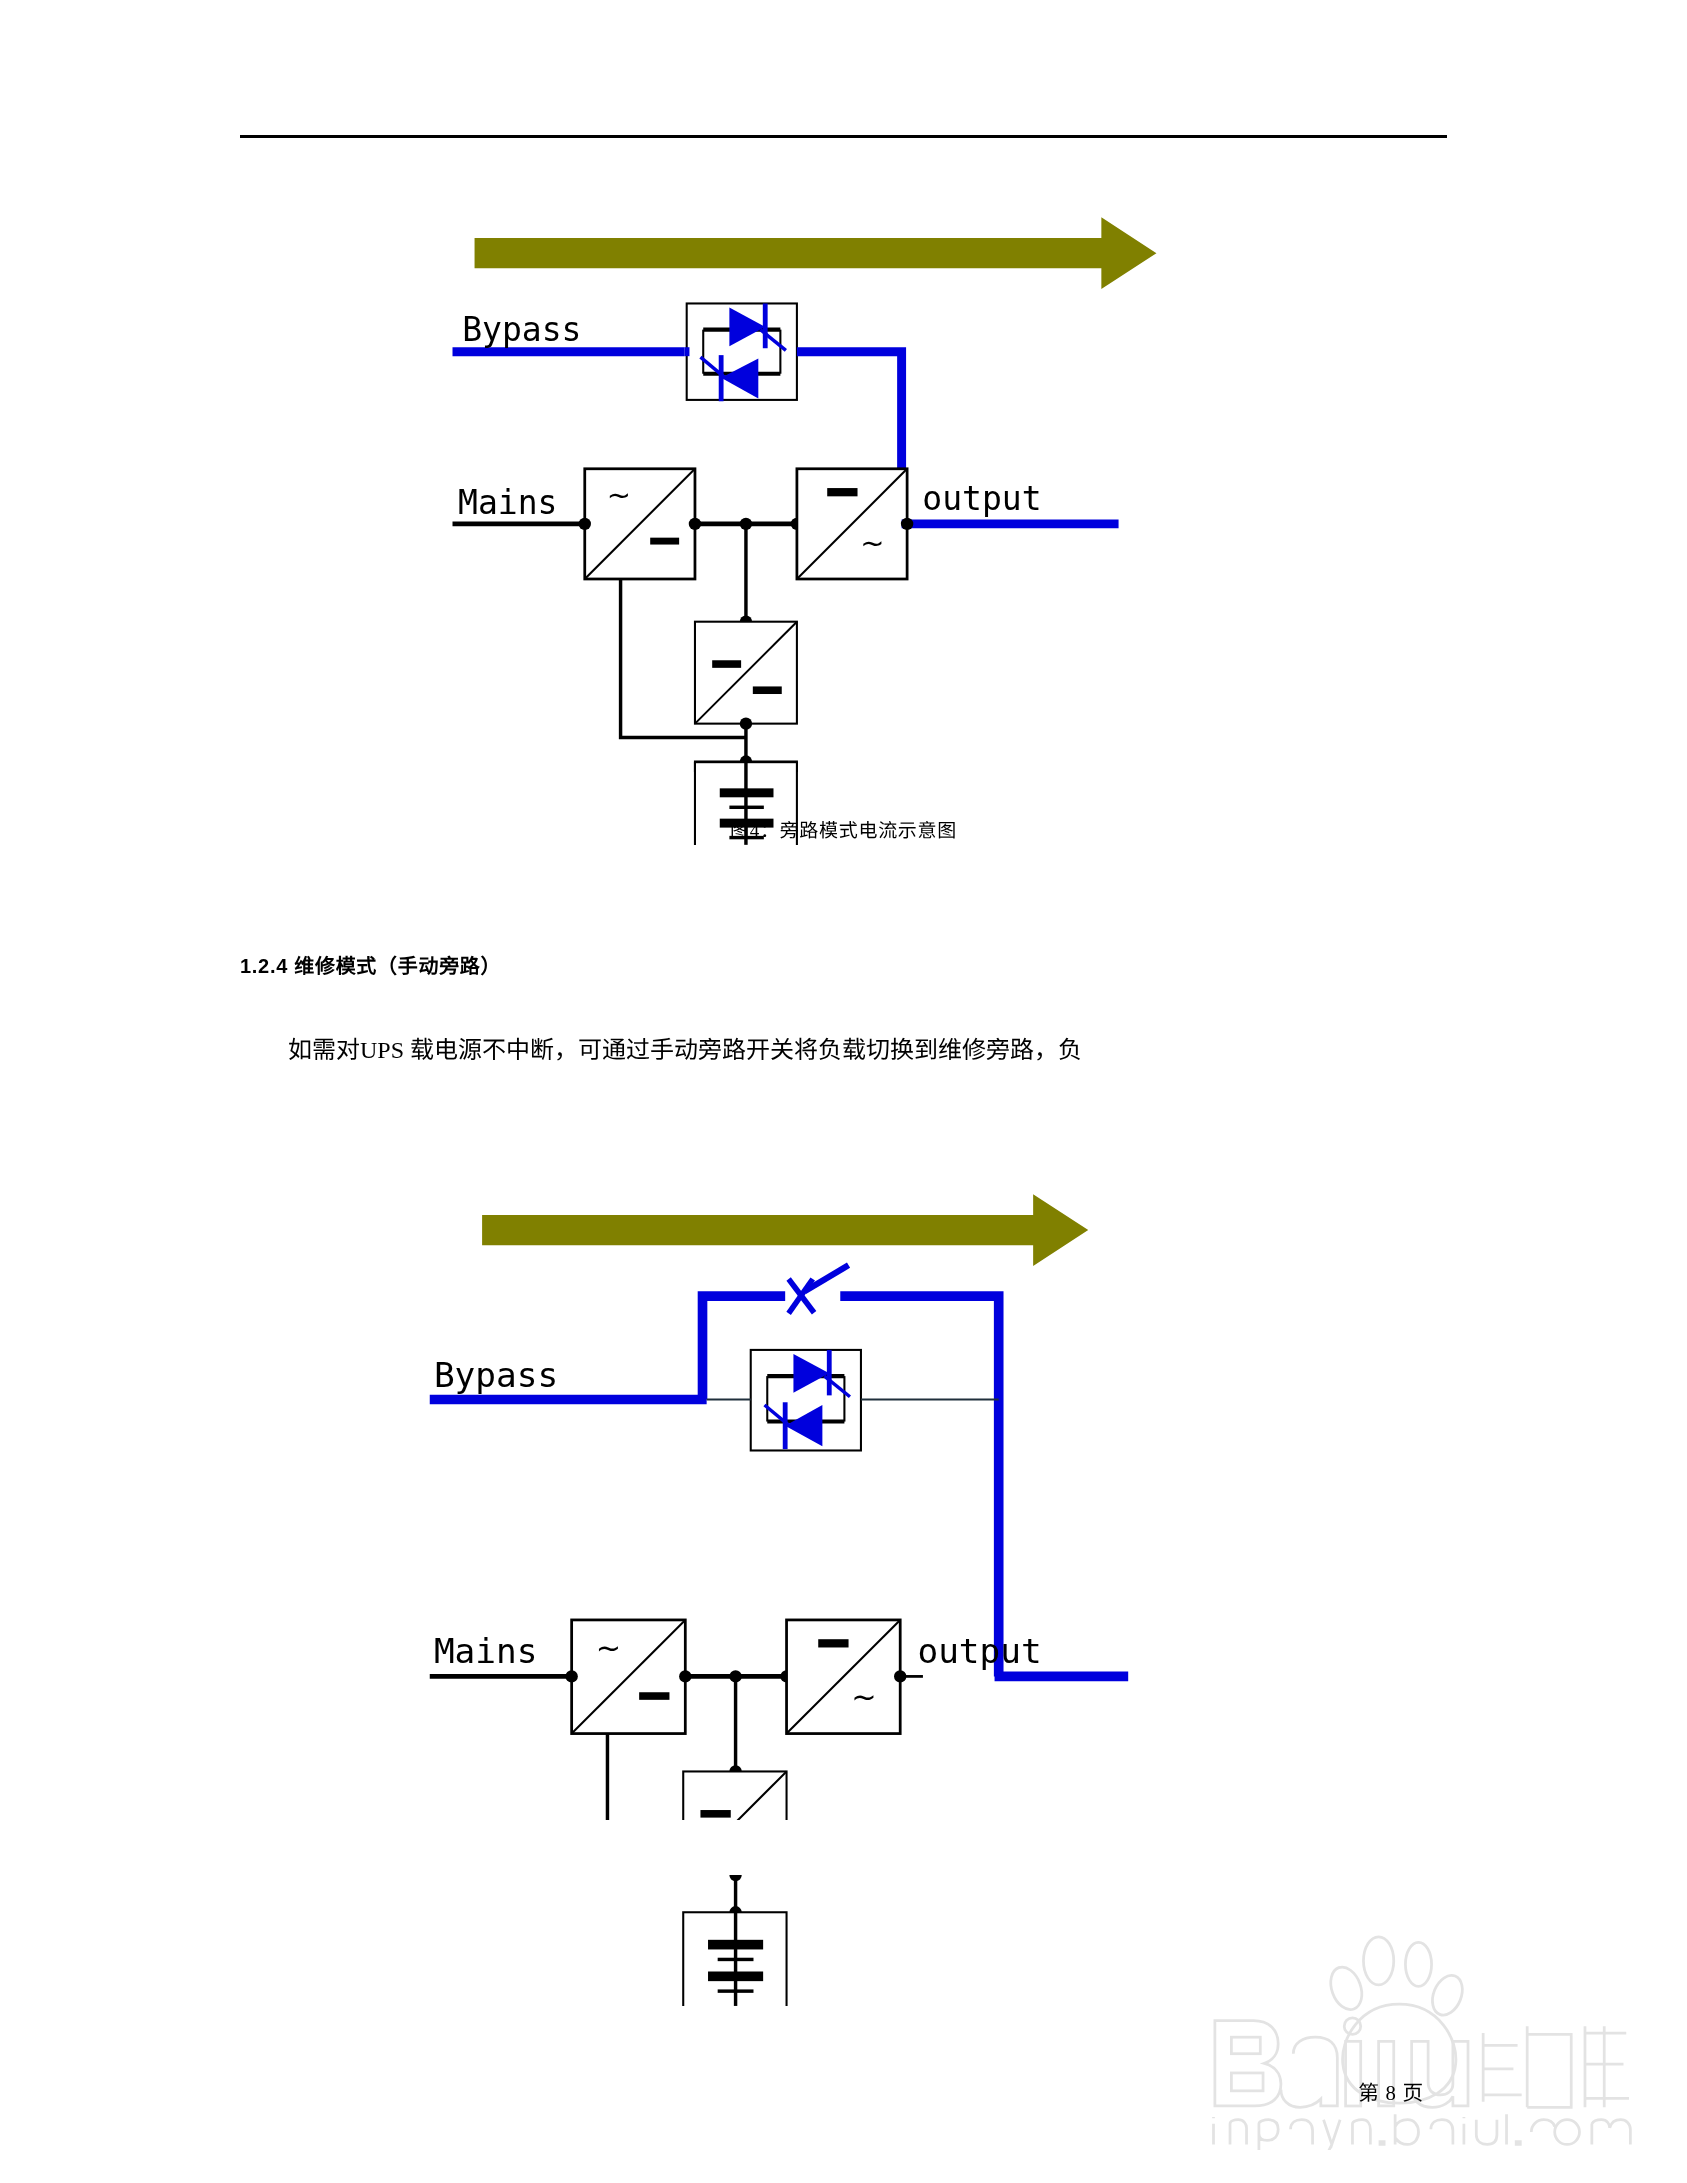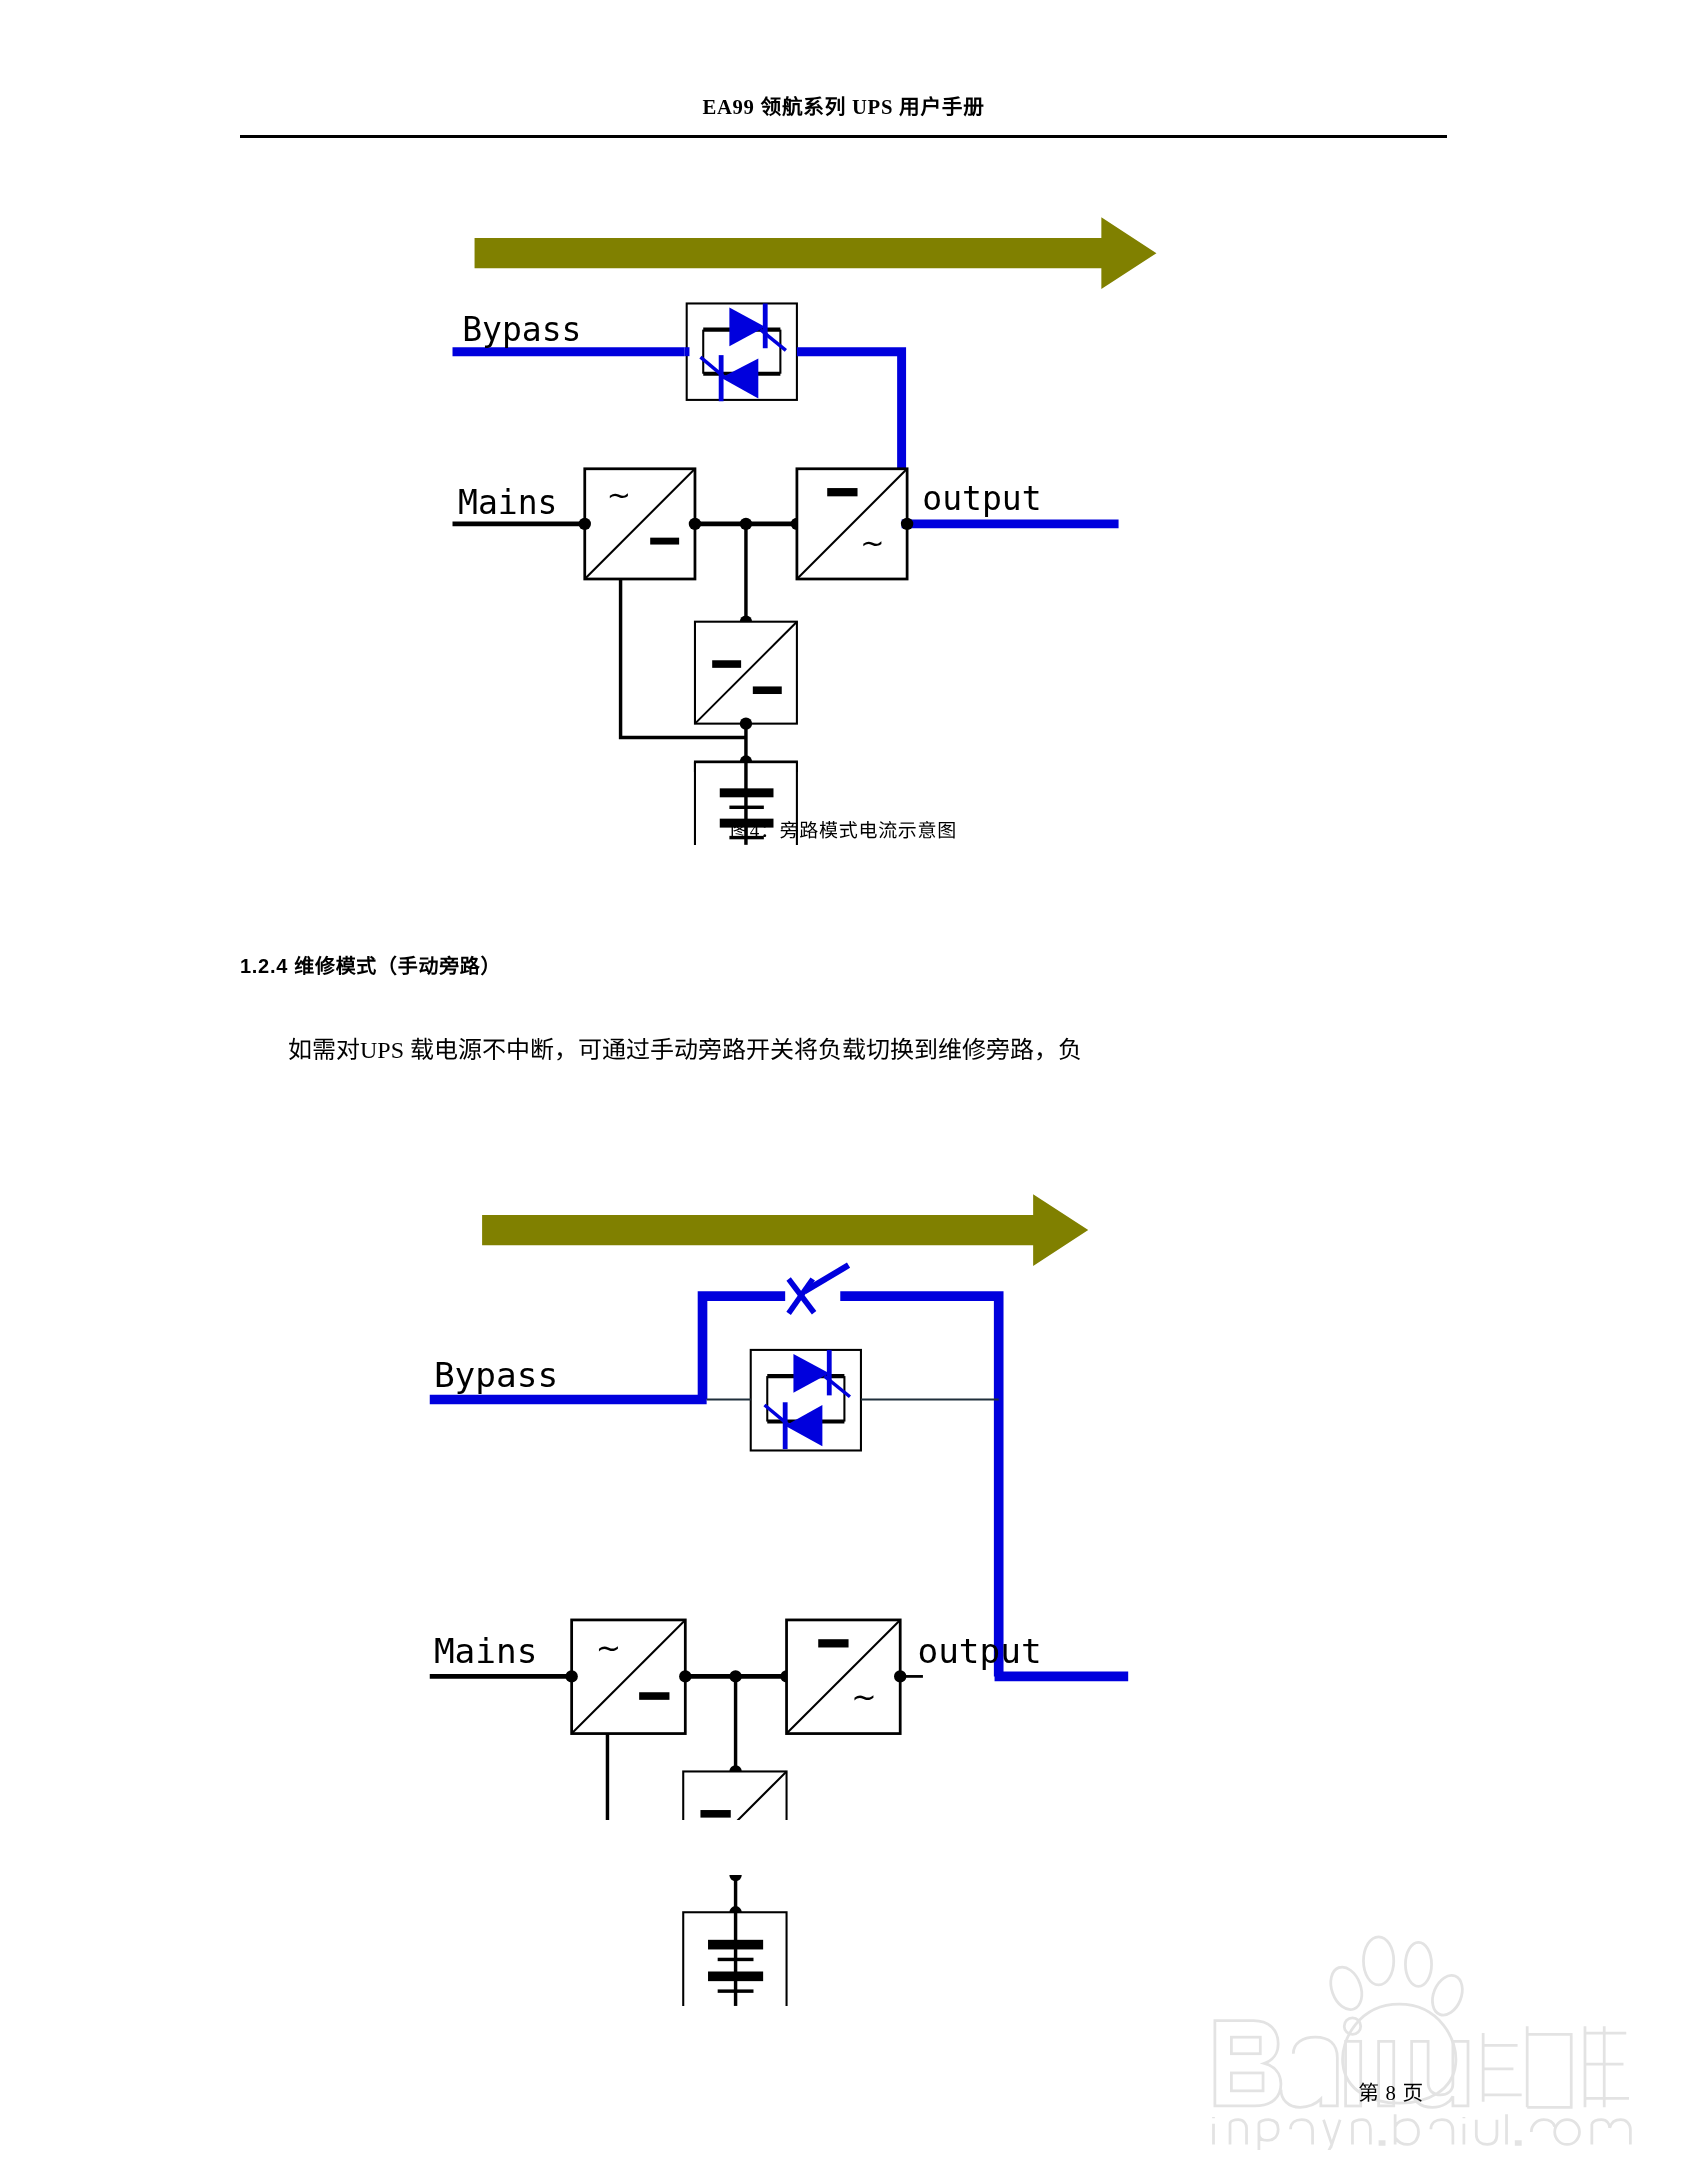--- a/index.html
+++ b/index.html
@@ -118,23 +118,20 @@
     letter-spacing: 0.7px;
     display: inline-block;
     margin-left: 1075px;
   }
 </style>
 </head>
 <body>
 
 <div class="page">
 
-  <div class="page-header">
-    <div class="header-title">EA99 领航系列 UPS 用户手册</div>
-  </div>
   <div class="header-rule"></div>
 
   <div class="figure figure-1">
     <svg viewBox="0 0 1160 830" width="799" height="572">
 
       <g>
         <path d="M 40 55 L 950 55 L 950 25 L 1030 77 L 950 129 L 950 99 L 40 99 Z" fill="#808000"></path>
       </g>
 
       <line x1="8" y1="220" x2="345" y2="220" stroke="#0000DD" stroke-width="13"></line>

